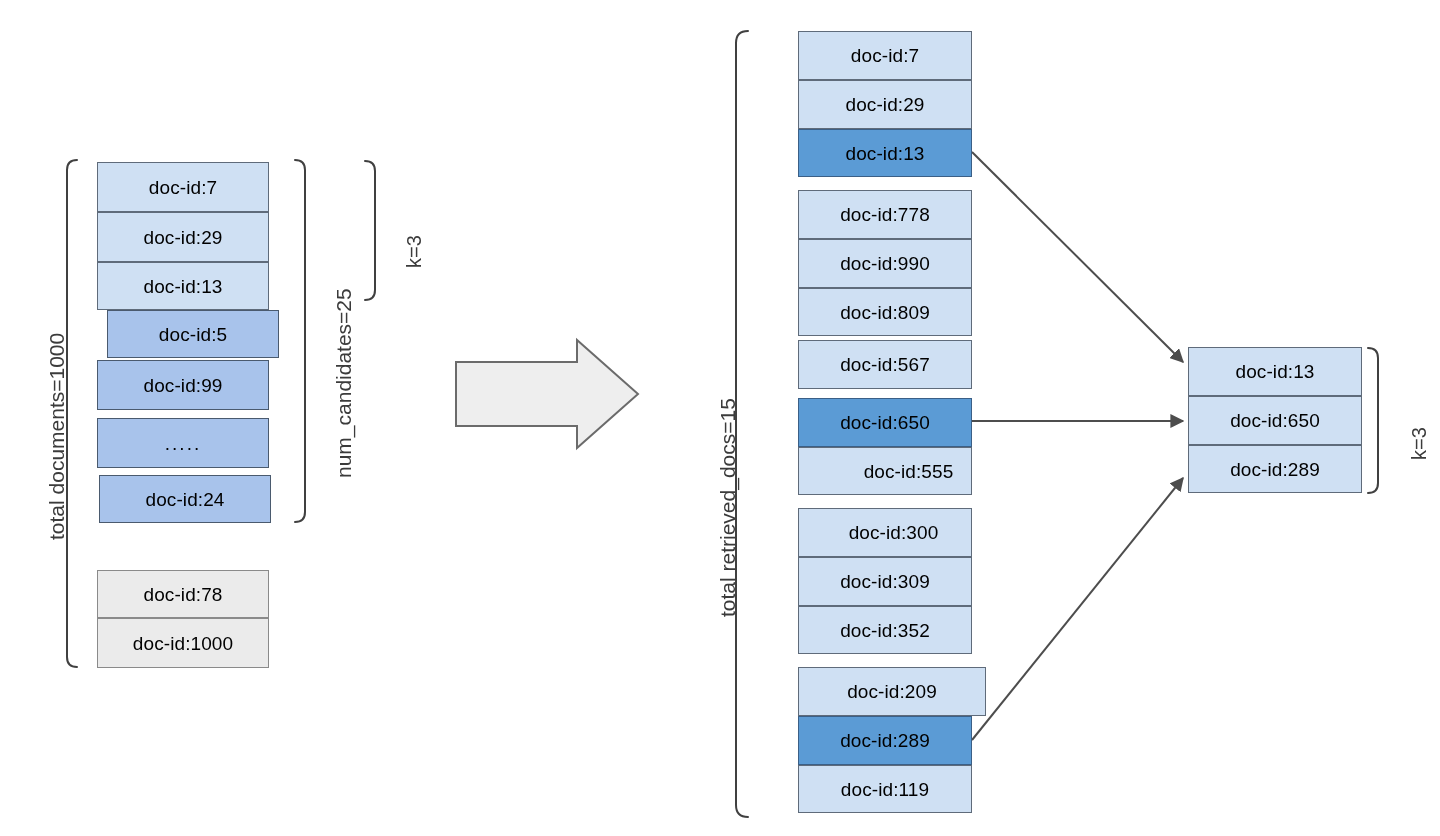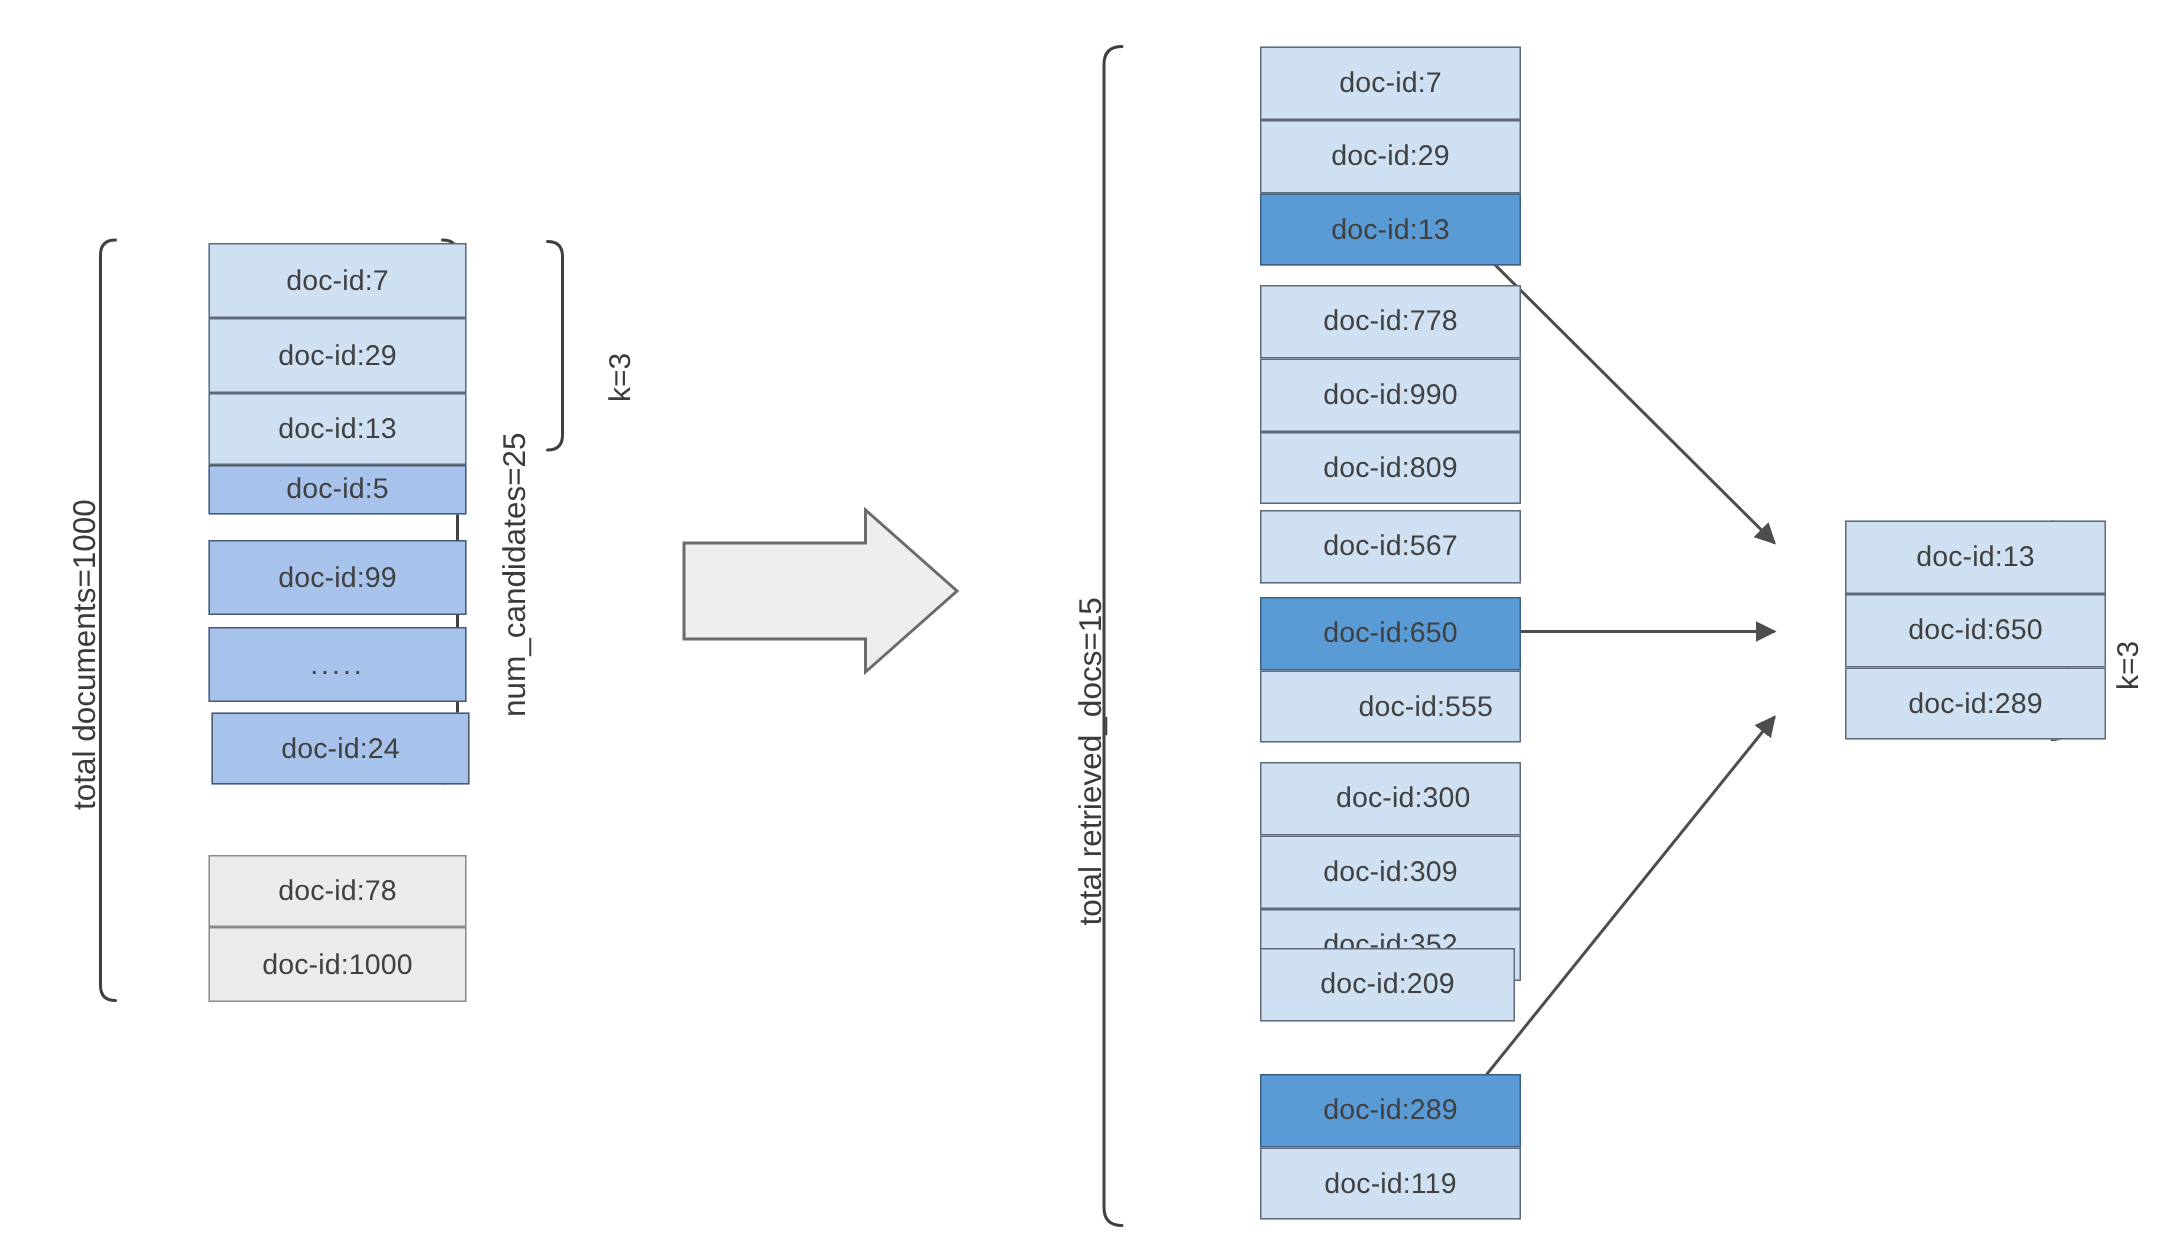--- a/index.html
+++ b/index.html
@@ -22,25 +22,24 @@
   
   .doc-box {
     position: absolute;
     box-sizing: border-box;
     display: flex;
     align-items: center;
     justify-content: center;
     font-size: 19px;
     line-height: 1;
     letter-spacing: 0.1px;
-    color: #404040;
+    color: #000000;
     border: 1.6px solid #5f6b7a;
     background: #cfe0f3;
     white-space: nowrap;
-    margin-left: 42px;
   }
   .doc-box.lvl-light  { background: #cfe0f3; border-color: #5f6b7a; }
   .doc-box.lvl-mid    { background: #a8c3eb; border-color: #4a5a6e; }
   .doc-box.lvl-strong { background: #5b9bd5; border-color: #3b5f86; }
   .doc-box.lvl-gray   { background: #ebebeb; border-color: #8a8a8a; }
   .doc-box.ellipsis   { font-size: 19px; letter-spacing: 2px; }
 
   
   .vlabel {
     position: absolute;
@@ -124,21 +123,21 @@
 
   <div class="vlabel small" style="left: 1409px; top: 460px;">k=3</div>
 
   <div>
     <div class="doc-box lvl-light" style="left:97px; top:162px; width:172px; height:50px;">doc-id:7</div>
 
     <div class="doc-box lvl-light" style="left:97px; top:212px; width:172px; height:50px;">doc-id:29</div>
 
     <div class="doc-box lvl-light" style="left:97px; top:262px; width:172px; height:48px;">doc-id:13</div>
 
-    <div class="doc-box lvl-mid" style="left:97px; top:310px; width:172px; height:33px;text-align:center;">doc-id:5</div>
+    <div class="doc-box lvl-mid" style="left:107px; top:310px; width:172px; height:48px;text-align:center;">doc-id:5</div>
 
     <div class="doc-box lvl-mid" style="left:97px; top:360px; width:172px; height:50px;">doc-id:99</div>
 
     <div class="doc-box lvl-mid ellipsis" style="left:97px; top:418px; width:172px; height:50px;">.....</div>
 
     <div class="doc-box lvl-mid" style="left:99px; top:475px; width:172px; height:48px;">doc-id:24</div>
   </div>
 
   <div>
     <div class="doc-box lvl-gray" style="left:97px; top:570px; width:172px; height:48px;">doc-id:78</div>
@@ -164,21 +163,21 @@
     <div class="doc-box lvl-light" style="left:798px; top:447px; width:174px; height:48px;padding-left:47px;">doc-id:555</div>
   </div>
 
   <div>
     <div class="doc-box lvl-light" style="left:798px; top:508px; width:174px; height:49px;padding-left:17px;">doc-id:300</div>
     <div class="doc-box lvl-light" style="left:798px; top:557px; width:174px; height:49px;">doc-id:309</div>
     <div class="doc-box lvl-light" style="left:798px; top:606px; width:174px; height:48px;">doc-id:352</div>
   </div>
 
   <div>
-    <div class="doc-box lvl-light" style="left:798px; top:632px; width:170px; height:49px;">doc-id:209</div>
+    <div class="doc-box lvl-light" style="left:798px; top:667px; width:188px; height:49px;">doc-id:209</div>
     <div class="doc-box lvl-strong" style="left:798px; top:716px; width:174px; height:49px;">doc-id:289</div>
     <div class="doc-box lvl-light" style="left:798px; top:765px; width:174px; height:48px;">doc-id:119</div>
   </div>
 
   <div>
     <div class="doc-box lvl-light" style="left:1188px; top:347px; width:174px; height:49px;">doc-id:13</div>
     <div class="doc-box lvl-light" style="left:1188px; top:396px; width:174px; height:49px;">doc-id:650</div>
     <div class="doc-box lvl-light" style="left:1188px; top:445px; width:174px; height:48px;">doc-id:289</div>
   </div>
 

